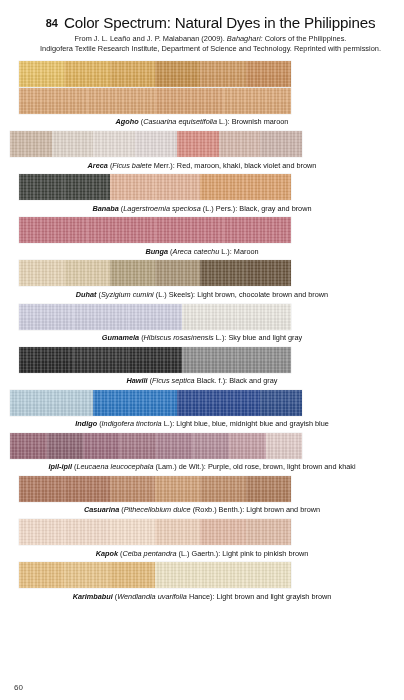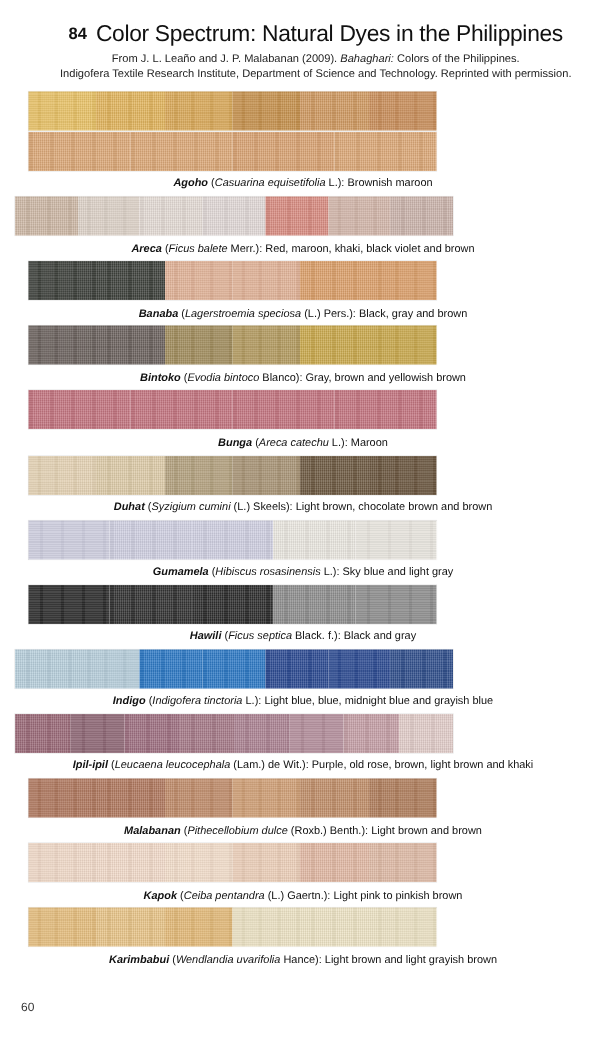--- a/index.html
+++ b/index.html
@@ -102,21 +102,21 @@
     font-style: italic;
   }
   .caption .sci {
     font-style: italic;
   }
 
   
   .footer {
     position: absolute;
     left: 14px;
-    bottom: 24px;
+    bottom: 8px;
     font-size: 8px;
     color: #333;
   }
 </style>
 </head>
 <body>
 
 <div class="page">
 
   <div class="header">
@@ -168,31 +168,20 @@
           <div class="swatch" style="background: rgb(63, 66, 61);"></div>
           <div class="swatch" style="background: rgb(225, 179, 152);"></div>
           <div class="swatch" style="background: rgb(225, 179, 152);"></div>
           <div class="swatch" style="background: rgb(219, 160, 108);"></div>
           <div class="swatch" style="background: rgb(219, 160, 108);"></div>
         </div>
         <div class="caption"><span class="name">Banaba</span> (<span class="sci">Lagerstroemia speciosa</span><span> (L.) Pers.</span>): <span>Black, gray and brown</span></div>
       </div>
       <div class="entry">
         <div class="swatch-row" style="width: 272px; margin-left: 19px;">
-          <div class="swatch" style="background: rgb(109, 100, 96);"></div>
-          <div class="swatch" style="background: rgb(109, 100, 96);"></div>
-          <div class="swatch" style="background: rgb(162, 142, 95);"></div>
-          <div class="swatch" style="background: rgb(180, 156, 98);"></div>
-          <div class="swatch" style="background: rgb(201, 169, 79);"></div>
-          <div class="swatch" style="background: rgb(201, 169, 79);"></div>
-        </div>
-        <div class="caption"><span class="name">Bintoko</span> (<span class="sci">Evodia bintoco</span><span> Blanco</span>): <span>Gray, brown and yellowish brown</span></div>
-      </div>
-      <div class="entry">
-        <div class="swatch-row" style="width: 272px; margin-left: 19px;">
           <div class="swatch" style="background: rgb(194, 117, 128);"></div>
           <div class="swatch" style="background: rgb(194, 117, 128);"></div>
           <div class="swatch" style="background: rgb(194, 117, 128);"></div>
           <div class="swatch" style="background: rgb(194, 117, 128);"></div>
         </div>
         <div class="caption"><span class="name">Bunga</span> (<span class="sci">Areca catechu</span><span> L.</span>): <span>Maroon</span></div>
       </div>
       <div class="entry">
         <div class="swatch-row" style="width: 272px; margin-left: 19px;">
           <div class="swatch" style="background: rgb(228, 210, 180);"></div>
@@ -251,21 +240,21 @@
       </div>
       <div class="entry">
         <div class="swatch-row" style="width: 272px; margin-left: 19px;">
           <div class="swatch" style="background: rgb(176, 121, 96);"></div>
           <div class="swatch" style="background: rgb(176, 121, 96);"></div>
           <div class="swatch" style="background: rgb(192, 141, 108);"></div>
           <div class="swatch" style="background: rgb(208, 160, 119);"></div>
           <div class="swatch" style="background: rgb(192, 143, 107);"></div>
           <div class="swatch" style="background: rgb(176, 127, 94);"></div>
         </div>
-        <div class="caption"><span class="name">Malabanan</span> (<span class="sci">Pithecellobium dulce</span><span> (Roxb.) Benth.</span>): <span>Light brown and brown</span></div>
+        <div class="caption"><span class="name">Casuarina</span> (<span class="sci">Pithecellobium dulce</span><span> (Roxb.) Benth.</span>): <span>Light brown and brown</span></div>
       </div>
       <div class="entry">
         <div class="swatch-row" style="width: 272px; margin-left: 19px;">
           <div class="swatch" style="background: rgb(240, 217, 200);"></div>
           <div class="swatch" style="background: rgb(240, 217, 200);"></div>
           <div class="swatch" style="background: rgb(242, 221, 202);"></div>
           <div class="swatch" style="background: rgb(236, 207, 185);"></div>
           <div class="swatch" style="background: rgb(224, 184, 164);"></div>
           <div class="swatch" style="background: rgb(222, 186, 166);"></div>
         </div>

